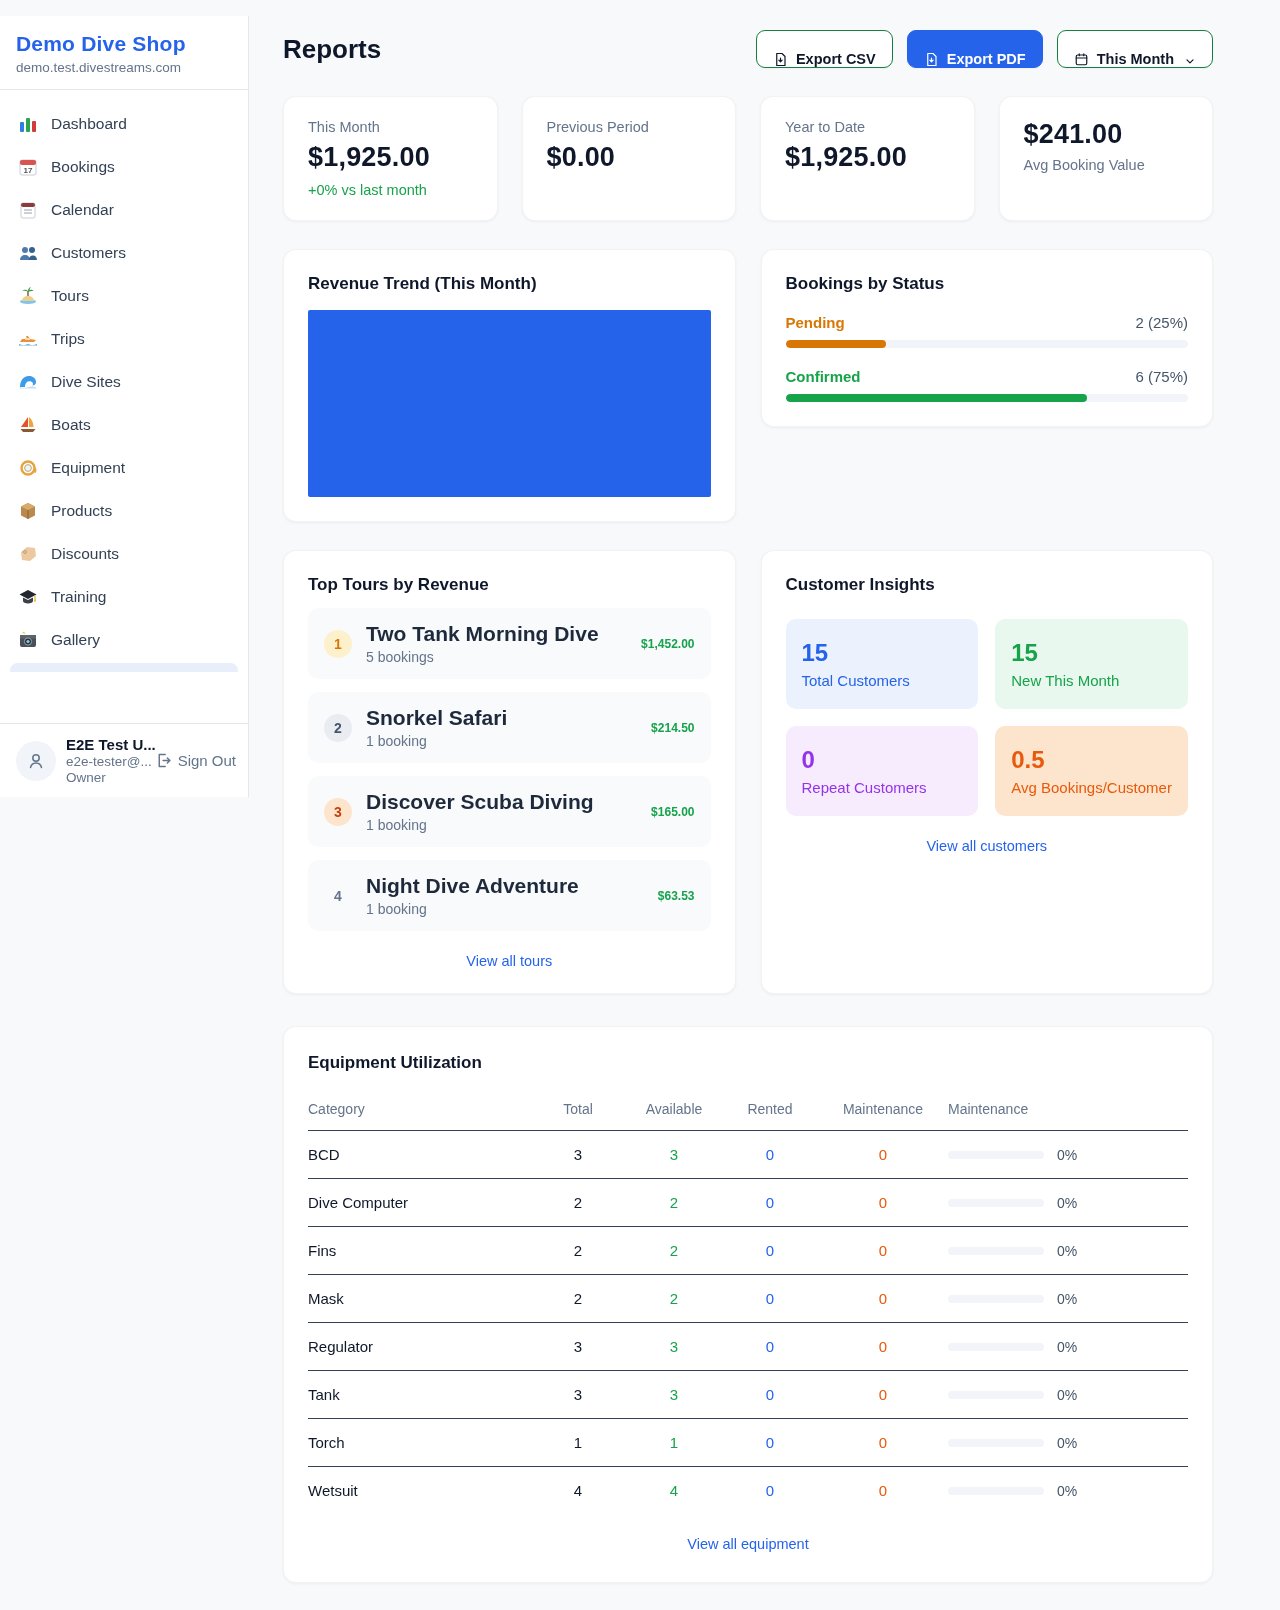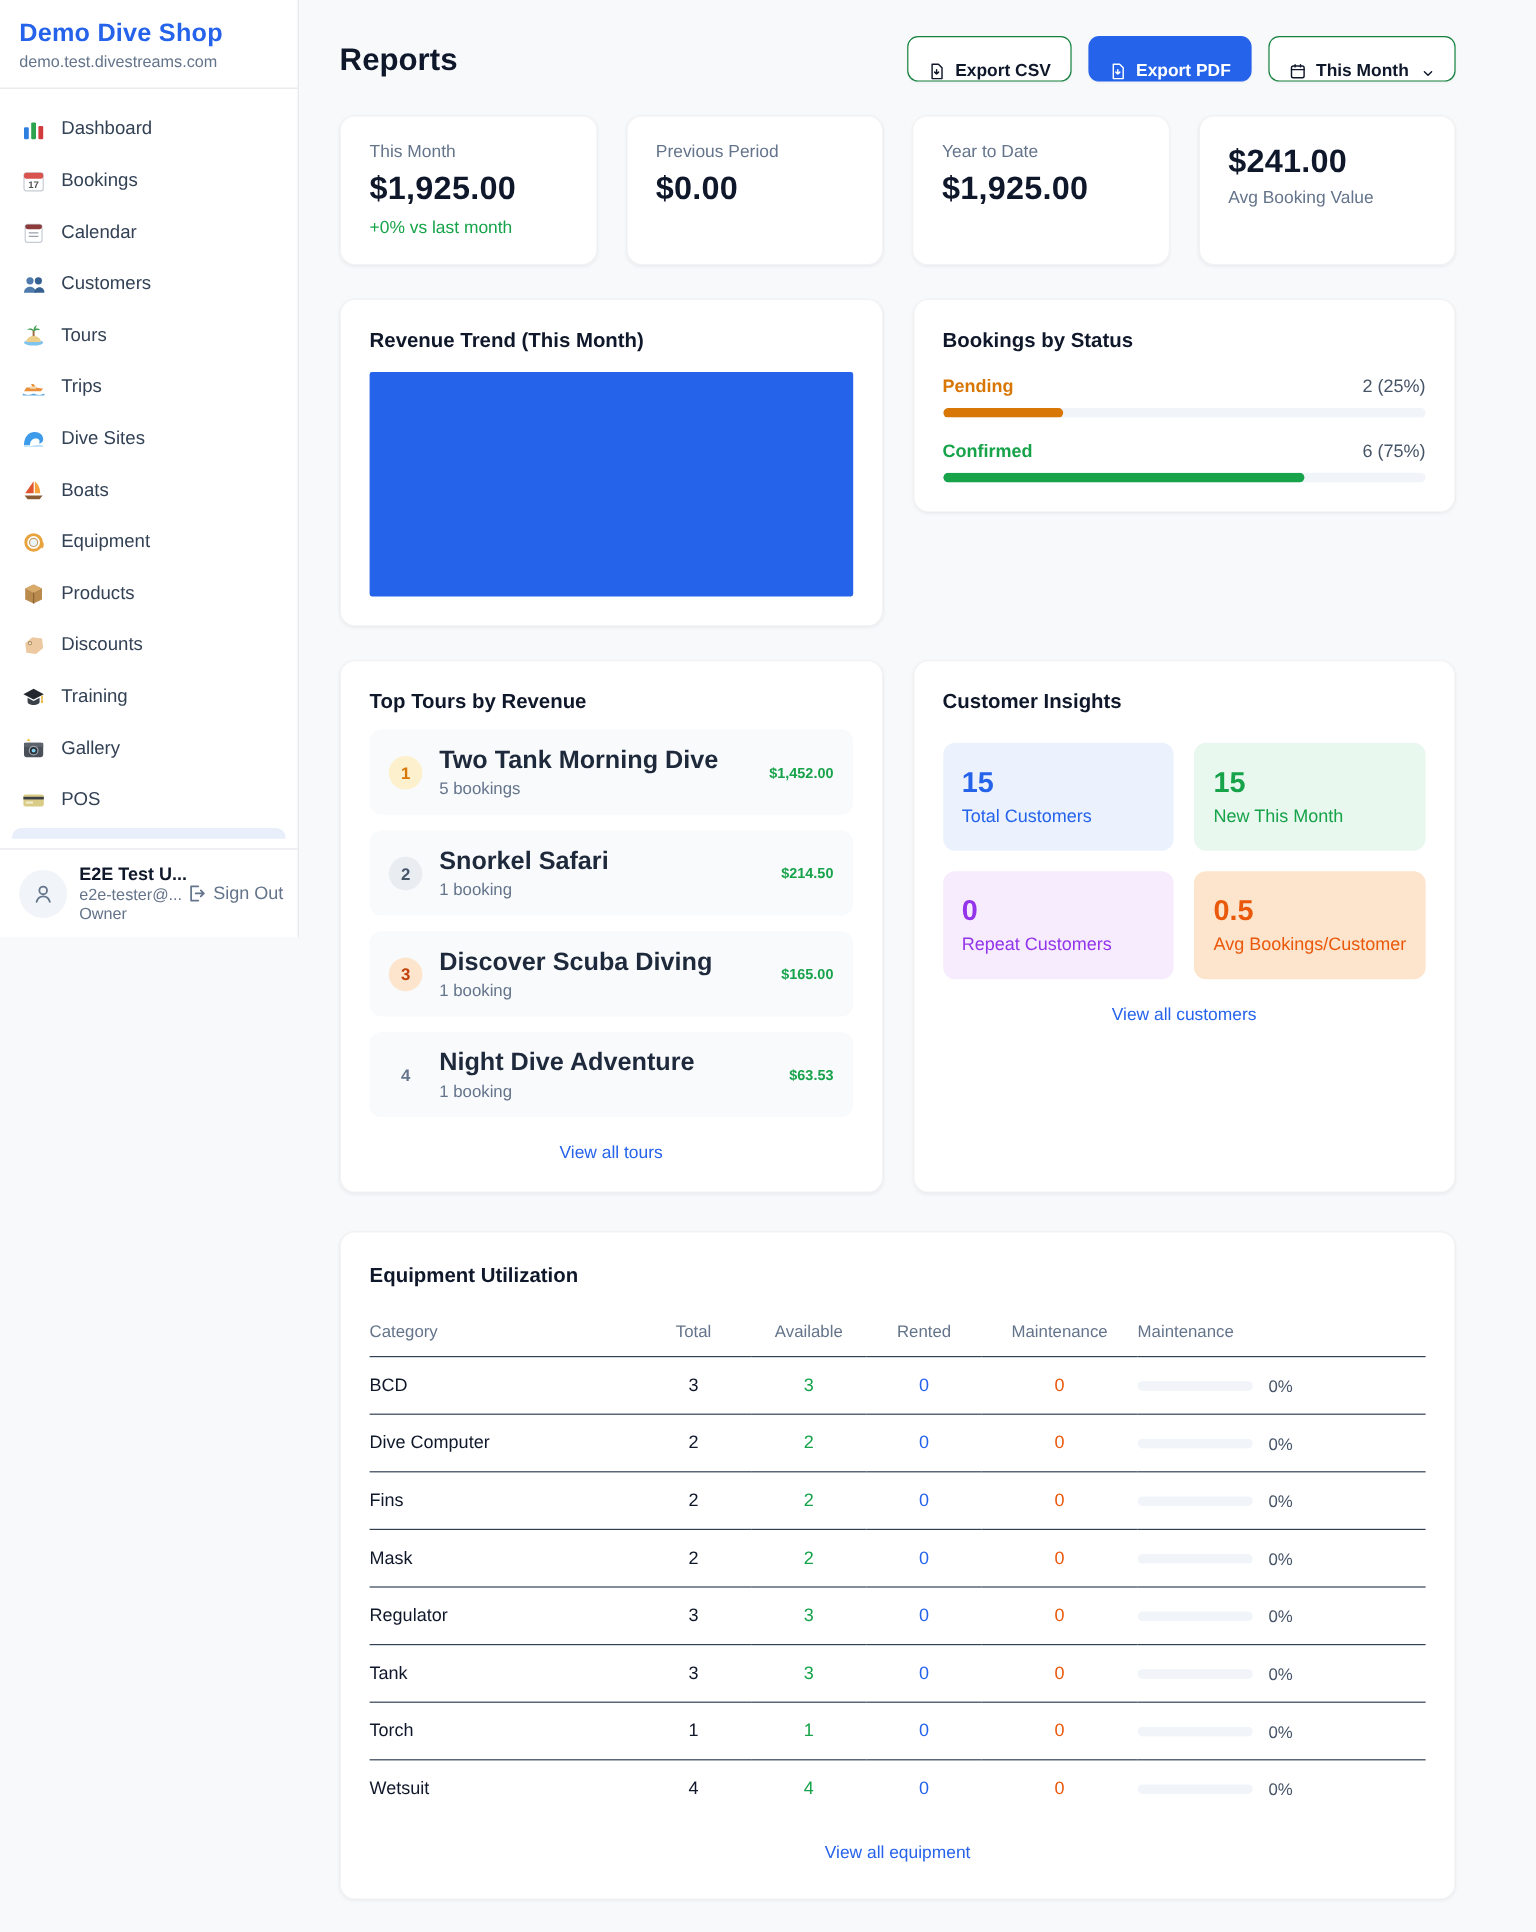--- a/index.html
+++ b/index.html
@@ -6,21 +6,21 @@
   html,body { width:1280px; }
   body {
     font-family:"Liberation Sans", sans-serif;
     background:#f7f9fb;
     color:#0f172a;
     min-height:1610px;
     position:relative;
   }
   
   .sidebar {
-    position:absolute; top:0; left:0;
+    position:absolute; top:16px; left:0;
     width:249px; height:781px;
     background:#ffffff;
     border-right:1px solid #e5e7eb;
     display:flex; flex-direction:column;
   }
   .brand { padding:16px 16px 14px; border-bottom:1px solid #e5e7eb; }
   .brand-title { color:#2563eb; font-size:21px; font-weight:700; letter-spacing:.2px; }
   .brand-domain { color:#64748b; font-size:13.5px; margin-top:4px; }
   .nav { padding:14px 8px 0; flex:1 1 auto; overflow:hidden; }
   .nav-item {
@@ -243,28 +243,20 @@
     <div class="nav-item">
       <span class="nicon"><svg width="20" height="20" viewBox="0 0 20 20">
             <path d="M4 3l2-1.5L7.5 4z" fill="#f3c53d"></path>
             <rect x="2" y="5" width="16" height="12" rx="2" fill="#4a5058"></rect>
             <rect x="2" y="5" width="16" height="3.5" fill="#5c636c"></rect>
             <circle cx="10" cy="11.5" r="3.6" fill="#2b3036" stroke="#9aa2ad"></circle>
             <circle cx="10" cy="11.5" r="1.6" fill="#7fd0f0"></circle>
           </svg></span>
       <span>Gallery</span>
     </div>
-    <div class="nav-item">
-      <span class="nicon"><svg width="20" height="20" viewBox="0 0 20 20">
-            <rect x="1.5" y="5" width="17" height="10" rx="1.5" fill="#d9cc86"></rect>
-            <rect x="1.5" y="7" width="17" height="2.2" fill="#3c3f45"></rect>
-            <rect x="3.5" y="11" width="6" height="1.6" fill="#f3efd4"></rect>
-          </svg></span>
-      <span>POS</span>
-    </div>
     <div class="nav-peek"></div>
   </nav>
 
   <div class="side-footer">
     <div class="avatar">
       <svg width="20" height="20" viewBox="0 0 20 20">
           <circle cx="10" cy="7" r="3.2" fill="none" stroke="#64748b" stroke-width="1.5"></circle>
           <path d="M4.5 16.5c.8-3 2.8-4.5 5.5-4.5s4.7 1.5 5.5 4.5" fill="none" stroke="#64748b" stroke-width="1.5" stroke-linecap="round"></path>
         </svg>
     </div>

